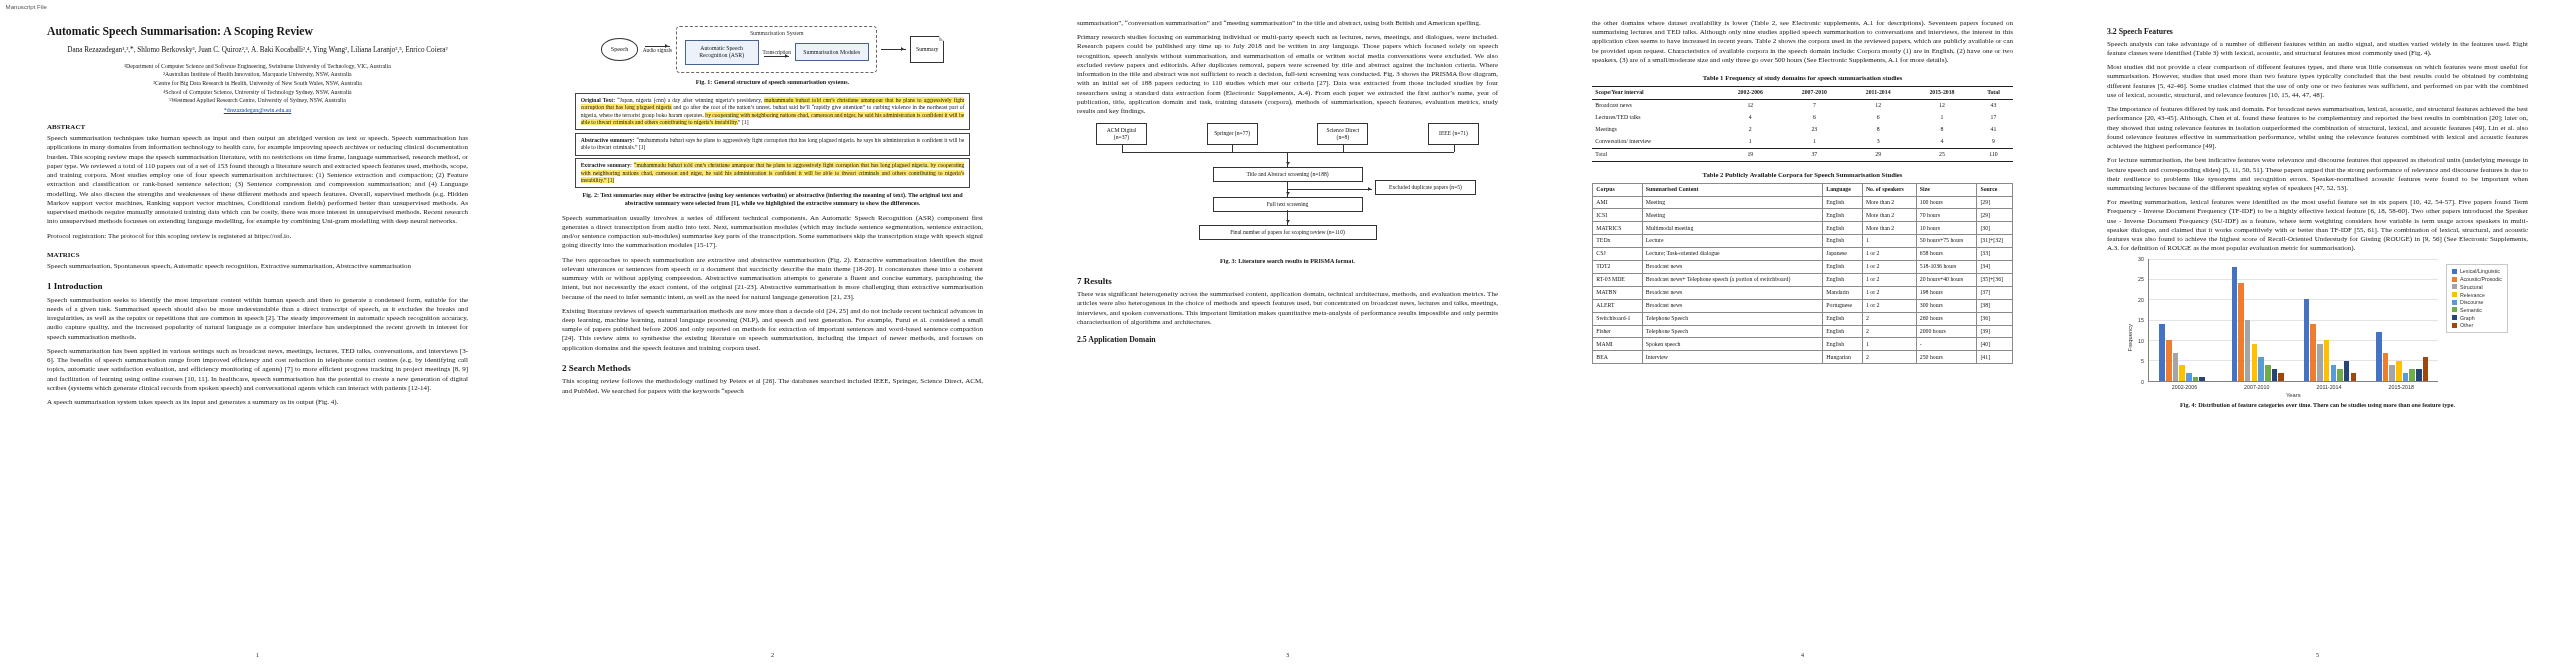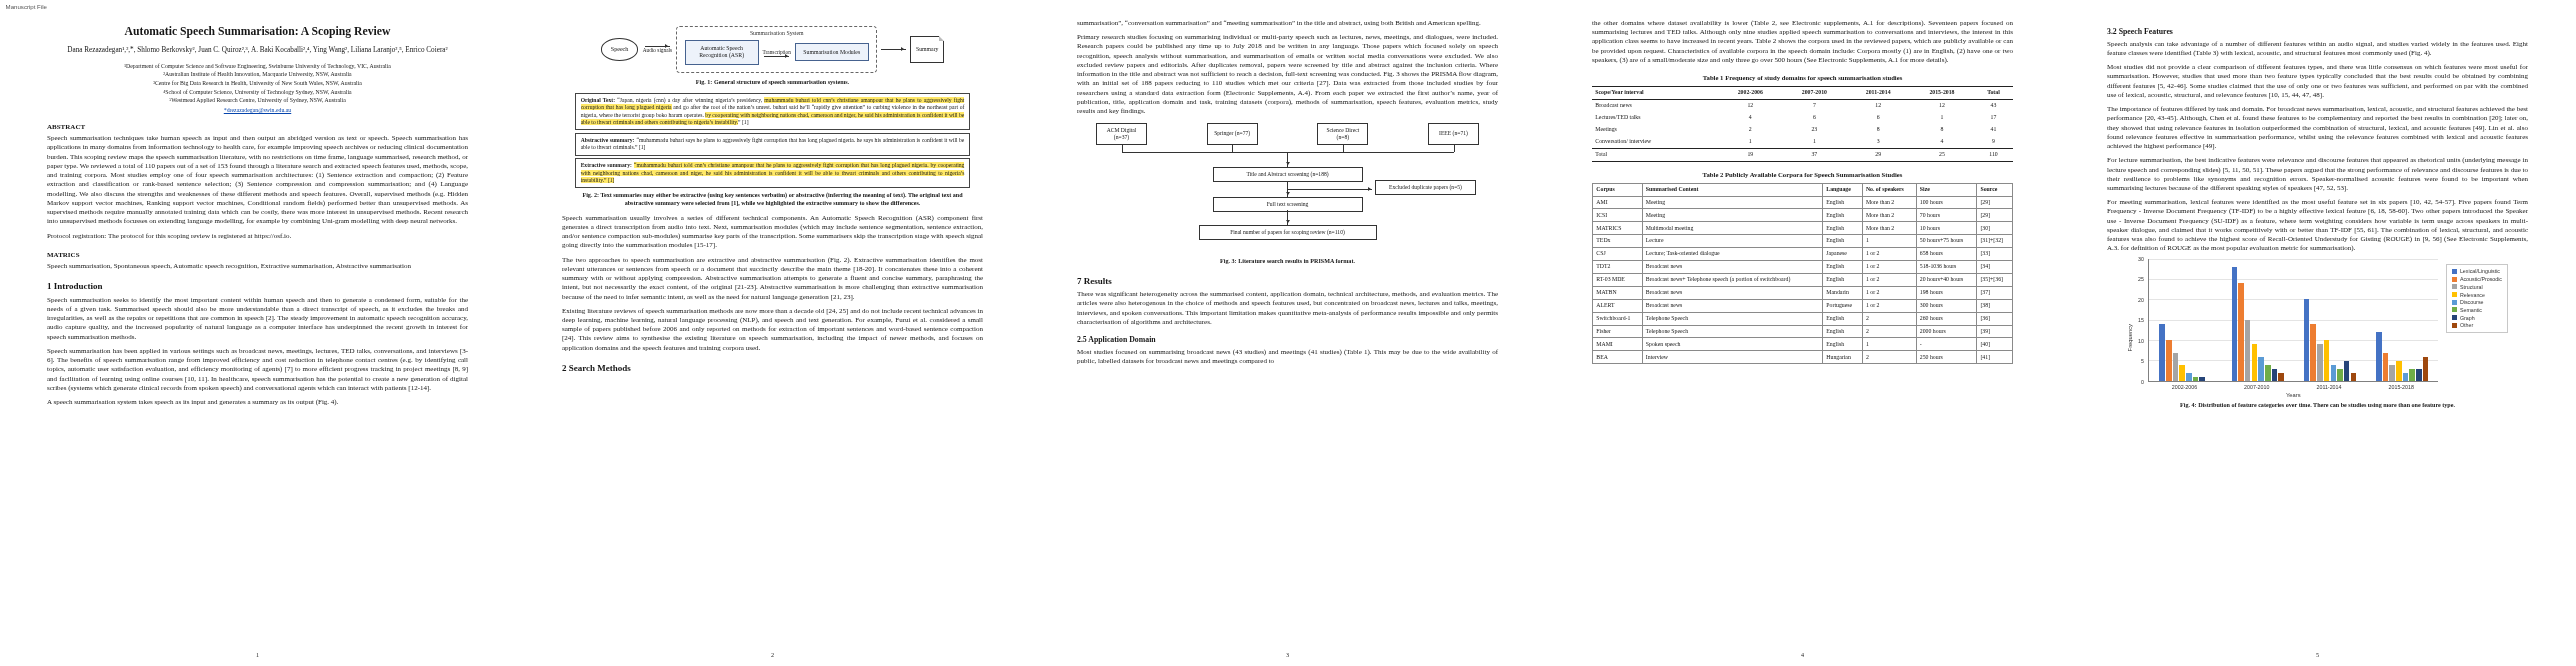--- a/index.html
+++ b/index.html
@@ -2,21 +2,21 @@
 <html style="font-size:9px"><head>
 <meta charset="utf-8">
 <title>Manuscript</title>
 <style>
   html,body{margin:0;padding:0;width:2576px;height:667px;background:#ffffff;overflow:hidden;}
   body{font-family:"Liberation Serif","DejaVu Serif",serif;color:#161616;}
   .watermark{position:absolute;top:3.3px;left:5.6px;font-family:"Liberation Sans","DejaVu Sans",sans-serif;font-size:6.1px;color:#555;z-index:5;}
   .spread{display:flex;width:2576px;height:667px;}
   .page{width:515px;height:667px;box-sizing:border-box;padding:19px 47px 11px;position:relative;overflow:hidden;background:#fff;}
   .pagenum{position:absolute;bottom:9px;left:0;right:0;text-align:center;font-size:6.1px;color:#222;}
-  .title{font-size:11.7px;font-weight:bold;text-align:center;margin:5.6px 0 7.8px;line-height:1.2;}
+  .title{font-size:11.7px;font-weight:bold;text-align:left;margin:5.6px 0 7.8px;line-height:1.2;}
   .authors{font-size:7.2px;text-align:center;margin:0 0 5.6px;line-height:1.35;}
   .affils div{font-size:5.8px;text-align:center;line-height:1.5;color:#222;}
   .email{font-size:5.8px;text-align:center;color:#0645ad;text-decoration:underline;margin-top:1.7px;cursor:pointer;}
   .h-small{font-size:7px;font-weight:bold;margin:10px 0 3.3px;}
   .h-sec{font-size:9px;font-weight:bold;margin:10px 0 4.4px;}
   .h-sub{font-size:7.8px;font-weight:bold;margin:7.8px 0 3.9px;}
   .paras p, .body-p{font-size:7px;line-height:1.32;text-align:justify;margin:0 0 5px;}
   .figure{margin:2.2px 0 5.6px;}
   .figcap{font-size:6.1px;font-weight:bold;text-align:center;margin:3.9px auto 2.2px;width:92%;line-height:1.3;}
   
@@ -148,20 +148,23 @@
       <div class="fig2-box"><span class="b">Extractive summary:</span><span class="hl">“muhammadu buhari told cnn’s christiane amanpour that he plans to aggressively fight corruption that has long plagued nigeria. by cooperating with neighboring nations chad, cameroon and niger, he said his administration is confident it will be able to thwart criminals and others contributing to nigeria’s instability.” [1]</span></div>
       <figcaption class="figcap">Fig. 2: Text summaries may either be extractive (using key sentences verbatim) or abstractive (inferring the meaning of text). The original text and abstractive summary were selected from [1], while we highlighted the extractive summary to show the differences.</figcaption>
     </figure>
 
     <div class="paras">
         <p>Speech summarisation usually involves a series of different technical components. An Automatic Speech Recognition (ASR) component first generates a direct transcription from audio into text. Next, summarisation modules (which may include sentence segmentation, sentence extraction, and/or sentence compaction sub-modules) summarise key parts of the transcription. Some summarisers skip the transcription stage with speech signal going directly into the summarisation modules [15-17].</p>
         <p>The two approaches to speech summarisation are extractive and abstractive summarisation (Fig. 2). Extractive summarisation identifies the most relevant utterances or sentences from speech or a document that succinctly describe the main theme [18-20]. It concatenates these into a coherent summary with or without applying compression. Abstractive summarisation attempts to generate a fluent and concise summary, paraphrasing the intent, but not necessarily the exact content, of the original [21-23]. Abstractive summarisation is more challenging than extractive summarisation because of the need to infer semantic intent, as well as the need for natural language generation [21, 23].</p>
         <p>Existing literature reviews of speech summarisation methods are now more than a decade old [24, 25] and do not include recent technical advances in deep learning, machine learning, natural language processing (NLP), and speech and text generation. For example, Furui et al. considered a small sample of papers published before 2006 and only reported on methods for extraction of important sentences and word-based sentence compaction [24]. This review aims to synthesise the existing literature on speech summarisation, including the impact of newer methods, and focuses on application domains and the speech features and training corpora used.</p>
       </div>
     <h2 class="h-sec">2  Search Methods</h2>
+    <div class="paras">
+        <p>This scoping review follows the methodology outlined by Peters et al [26]. The databases searched included IEEE, Springer, Science Direct, ACM, and PubMed. We searched for papers with the keywords “speech</p>
+      </div>
     <div class="pagenum">2</div>
   </section>
 
   <section class="page">
     <div class="paras">
         <p>summarisation”, “conversation summarisation” and “meeting summarisation” in the title and abstract, using both British and American spelling.</p>
         <p>Primary research studies focusing on summarising individual or multi-party speech such as lectures, news, meetings, and dialogues, were included. Research papers could be published any time up to July 2018 and be written in any language. Those papers which focused solely on speech recognition, speech analysis without summarisation, and summarisation of emails or written social media conversations were excluded. We also excluded review papers and editorials. After duplicates removal, papers were screened by title and abstract against the inclusion criteria. Where information in the title and abstract was not sufficient to reach a decision, full-text screening was conducted. Fig. 3 shows the PRISMA flow diagram, with an initial set of 188 papers reducing to 110 studies which met our criteria [27]. Data was extracted from those included studies by four researchers using a standard data extraction form (Electronic Supplements, A.4). From each paper we extracted the first author’s name, year of publication, title, application domain and task, training datasets (corpora), methods of summarisation, speech features, evaluation metrics, study results and key findings.</p>
       </div>
 
     <figure class="figure">
@@ -187,23 +190,20 @@
         <div class="pbox p-final">Final number of papers for scoping review (n=110)</div>
       </div>
       <figcaption class="figcap">Fig. 3: Literature search results in PRISMA format.</figcaption>
     </figure>
 
     <h2 class="h-sec">7  Results</h2>
     <div class="paras">
         <p>There was significant heterogeneity across the summarised content, application domain, technical architecture, methods, and evaluation metrics. The articles were also heterogenous in the choice of methods and speech features used, but concentrated on broadcast news, lectures and talks, meetings, interviews, and spoken conversations. This important limitation makes quantitative meta-analysis of performance results impossible and only permits characterisation of algorithms and architectures.</p>
       </div>
     <h3 class="h-sub">2.5  Application Domain</h3>
-    <div class="paras">
-        <p>Most studies focused on summarising broadcast news (43 studies) and meetings (41 studies) (Table 1). This may be due to the wide availability of public, labelled datasets for broadcast news and meetings compared to</p>
-      </div>
     <div class="pagenum">3</div>
   </section>
 
   <section class="page">
     <div class="paras">
         <p>the other domains where dataset availability is lower (Table 2, see Electronic supplements, A.1 for descriptions). Seventeen papers focused on summarising lectures and TED talks. Although only nine studies applied speech summarisation to conversations and interviews, the interest in this application class seems to have increased in recent years. Table 2 shows the corpora used in the reviewed papers, which are publicly available or can be provided upon request. Characteristics of available corpora in the speech domain include: Corpora mostly (1) are in English, (2) have one or two speakers, (3) are of a small/moderate size and only three go over 500 hours (See Electronic Supplements, A.1 for more details).</p>
       </div>
     <div class="tbl-title">Table 1 Frequency of study domains for speech summarisation studies</div>
     <div class="tbl booktabs">
         <table>

